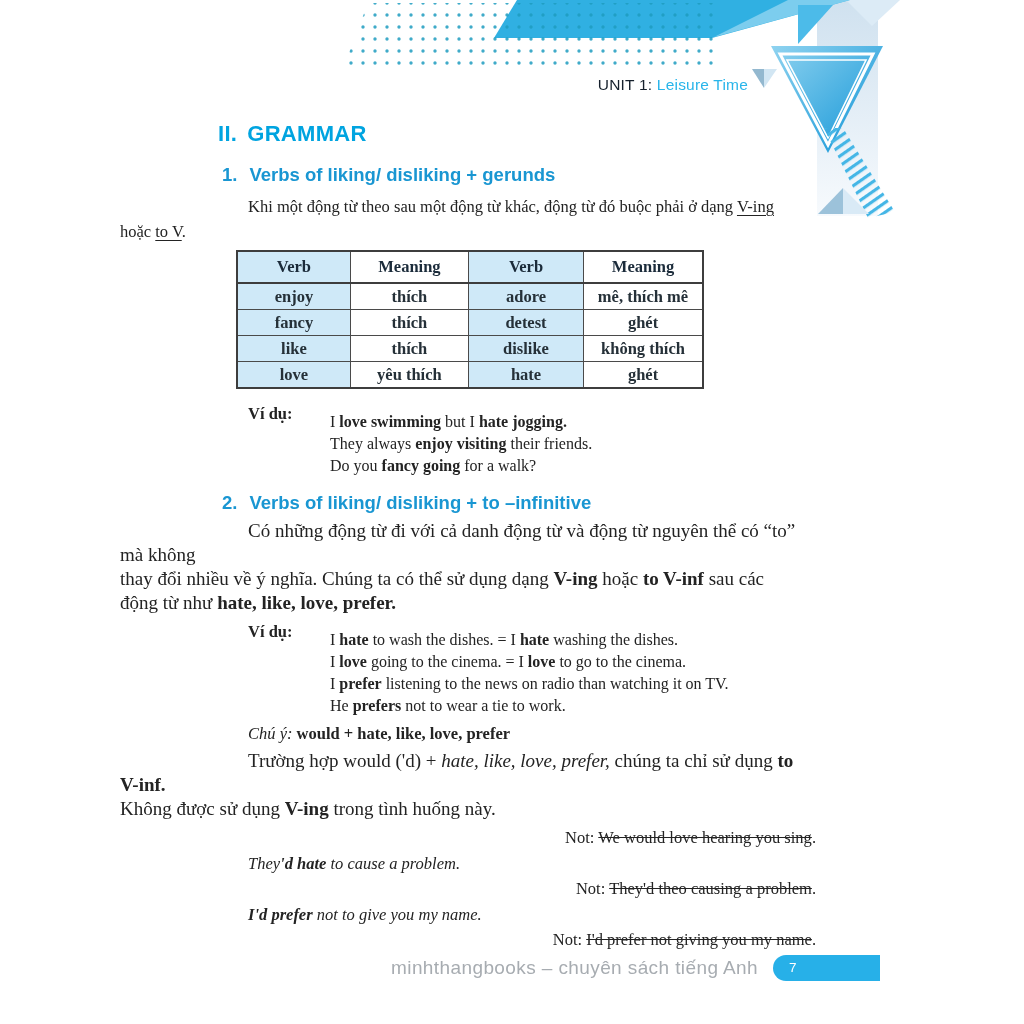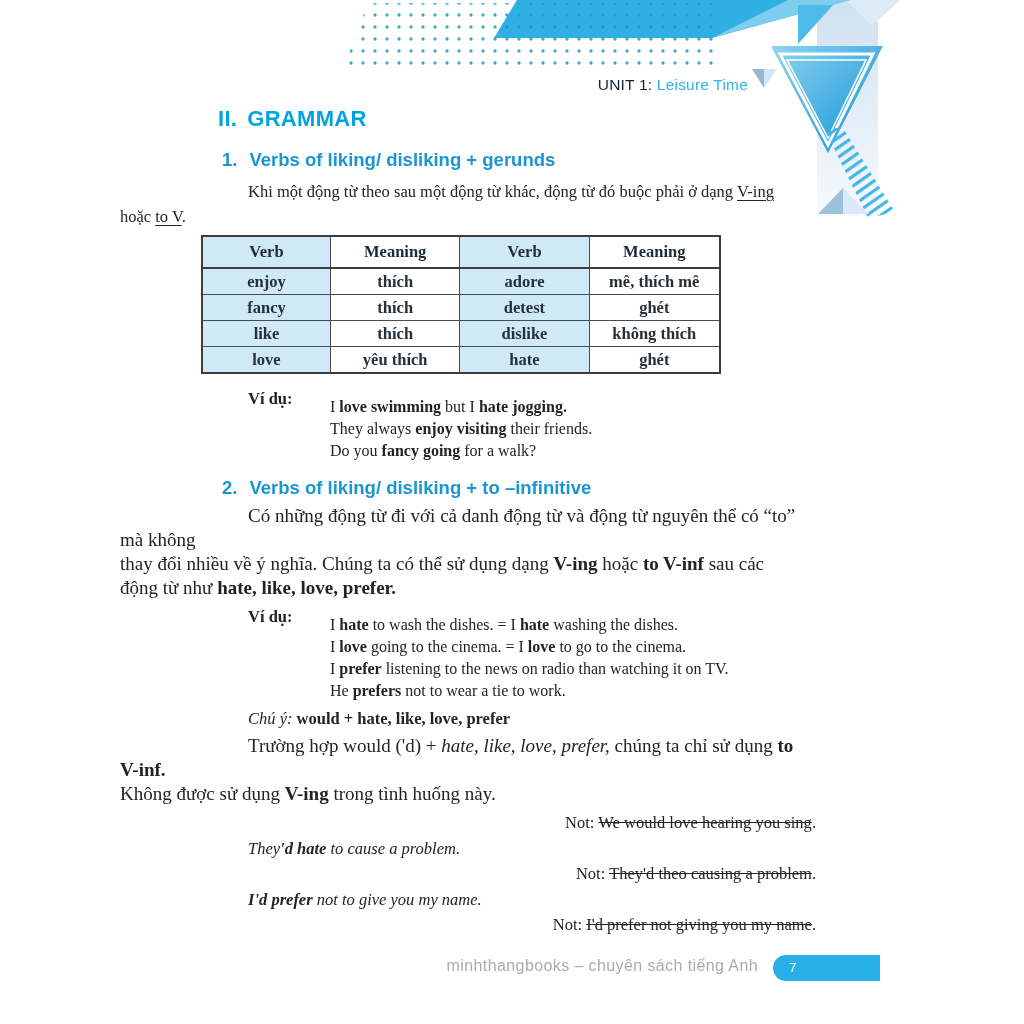--- a/index.html
+++ b/index.html
@@ -6,55 +6,55 @@
   #page{position:relative;width:1024px;height:1024px;background:#ffffff;overflow:hidden;
         font-family:"Liberation Serif",serif;color:#232323;margin:0 auto;}
   
   #decor{position:absolute;left:0;top:0;width:1024px;height:240px;pointer-events:none;}
   
   .unit-line{position:absolute;top:76px;left:520px;width:228px;text-align:right;
              font-family:"Liberation Sans",sans-serif;font-weight:normal;font-size:15.5px;letter-spacing:.2px;}
   .unit-label{color:#15202c;}
   .unit-title{color:#29b5ea;}
   
-  #content{position:absolute;left:120px;top:105px;width:696px;}
+  #content{position:absolute;left:120px;top:120px;width:696px;}
   .h1{font-family:"Liberation Sans",sans-serif;font-weight:bold;font-size:22px;color:#00a4e0;
       margin-left:98px;letter-spacing:.3px;line-height:28px;}
   .h1 .h1num{margin-right:10px;}
   .sec-head{font-family:"Liberation Sans",sans-serif;font-weight:bold;font-size:18.5px;color:#1996d2;
       margin-left:102px;line-height:24px;}
   .sec-head .secnum{margin-right:12px;}
   .para{font-size:16.5px;line-height:25px;text-indent:128px;margin:0;}
   .para2{font-size:19px;line-height:24px;text-indent:128px;margin:0;}
   
   .rt-n{}
   .rt-b{font-weight:bold;}
   .rt-i{font-style:italic;}
   .rt-bi{font-weight:bold;font-style:italic;}
   .rt-u{text-decoration:underline;text-underline-offset:3px;}
   .rt-s{text-decoration:line-through;}
   
-  table.vtab{border-collapse:collapse;margin-left:81px;margin-top:6px;width:520px;
+  table.vtab{border-collapse:collapse;margin-left:116px;margin-top:6px;width:468px;
              font-size:16.5px;color:#253038;}
   table.vtab th,table.vtab td{border:1px solid #4a4a4a;text-align:center;padding:0;}
   table.vtab{border:2px solid #3d3d3d;}
   table.vtab th{height:30px;font-weight:bold;color:#1b2b3a;border-bottom:2px solid #3d3d3d;}
   table.vtab td{height:25px;font-weight:bold;}
   .cell-blue{background:#cfe9f8;}
   
   .vidu{display:flex;margin-left:128px;margin-top:14px;}
   .vidu-label{font-weight:bold;font-size:16.5px;width:82px;flex:0 0 82px;line-height:22px;}
   .vidu-lines{font-size:16px;line-height:22px;margin-top:8px;}
   .note-line{margin-left:128px;margin-top:6px;font-size:16.5px;line-height:22px;}
   .pairs{margin-top:4px;}
   .pair-correct{margin-left:128px;font-size:16.5px;line-height:25.5px;}
   .pair-not{margin-left:170px;font-size:16.5px;line-height:25.5px;text-align:right;}
   
   .footer-text{position:absolute;top:957px;right:266px;font-family:"Liberation Sans",sans-serif;
-               font-size:16px;letter-spacing:.4px;color:#a7acb1;}
+               font-size:19px;letter-spacing:.4px;color:#a7acb1;}
   .page-badge{position:absolute;top:955px;left:773px;width:107px;height:26px;background:#27b0e8;
               border-radius:13px 0 0 13px;}
   .page-badge span{display:block;padding-left:16px;line-height:26px;color:#ffffff;
               font-family:"Liberation Sans",sans-serif;font-size:13.5px;} 
 </style>
 </head>
 <body>
 
 <div id="page">
 

